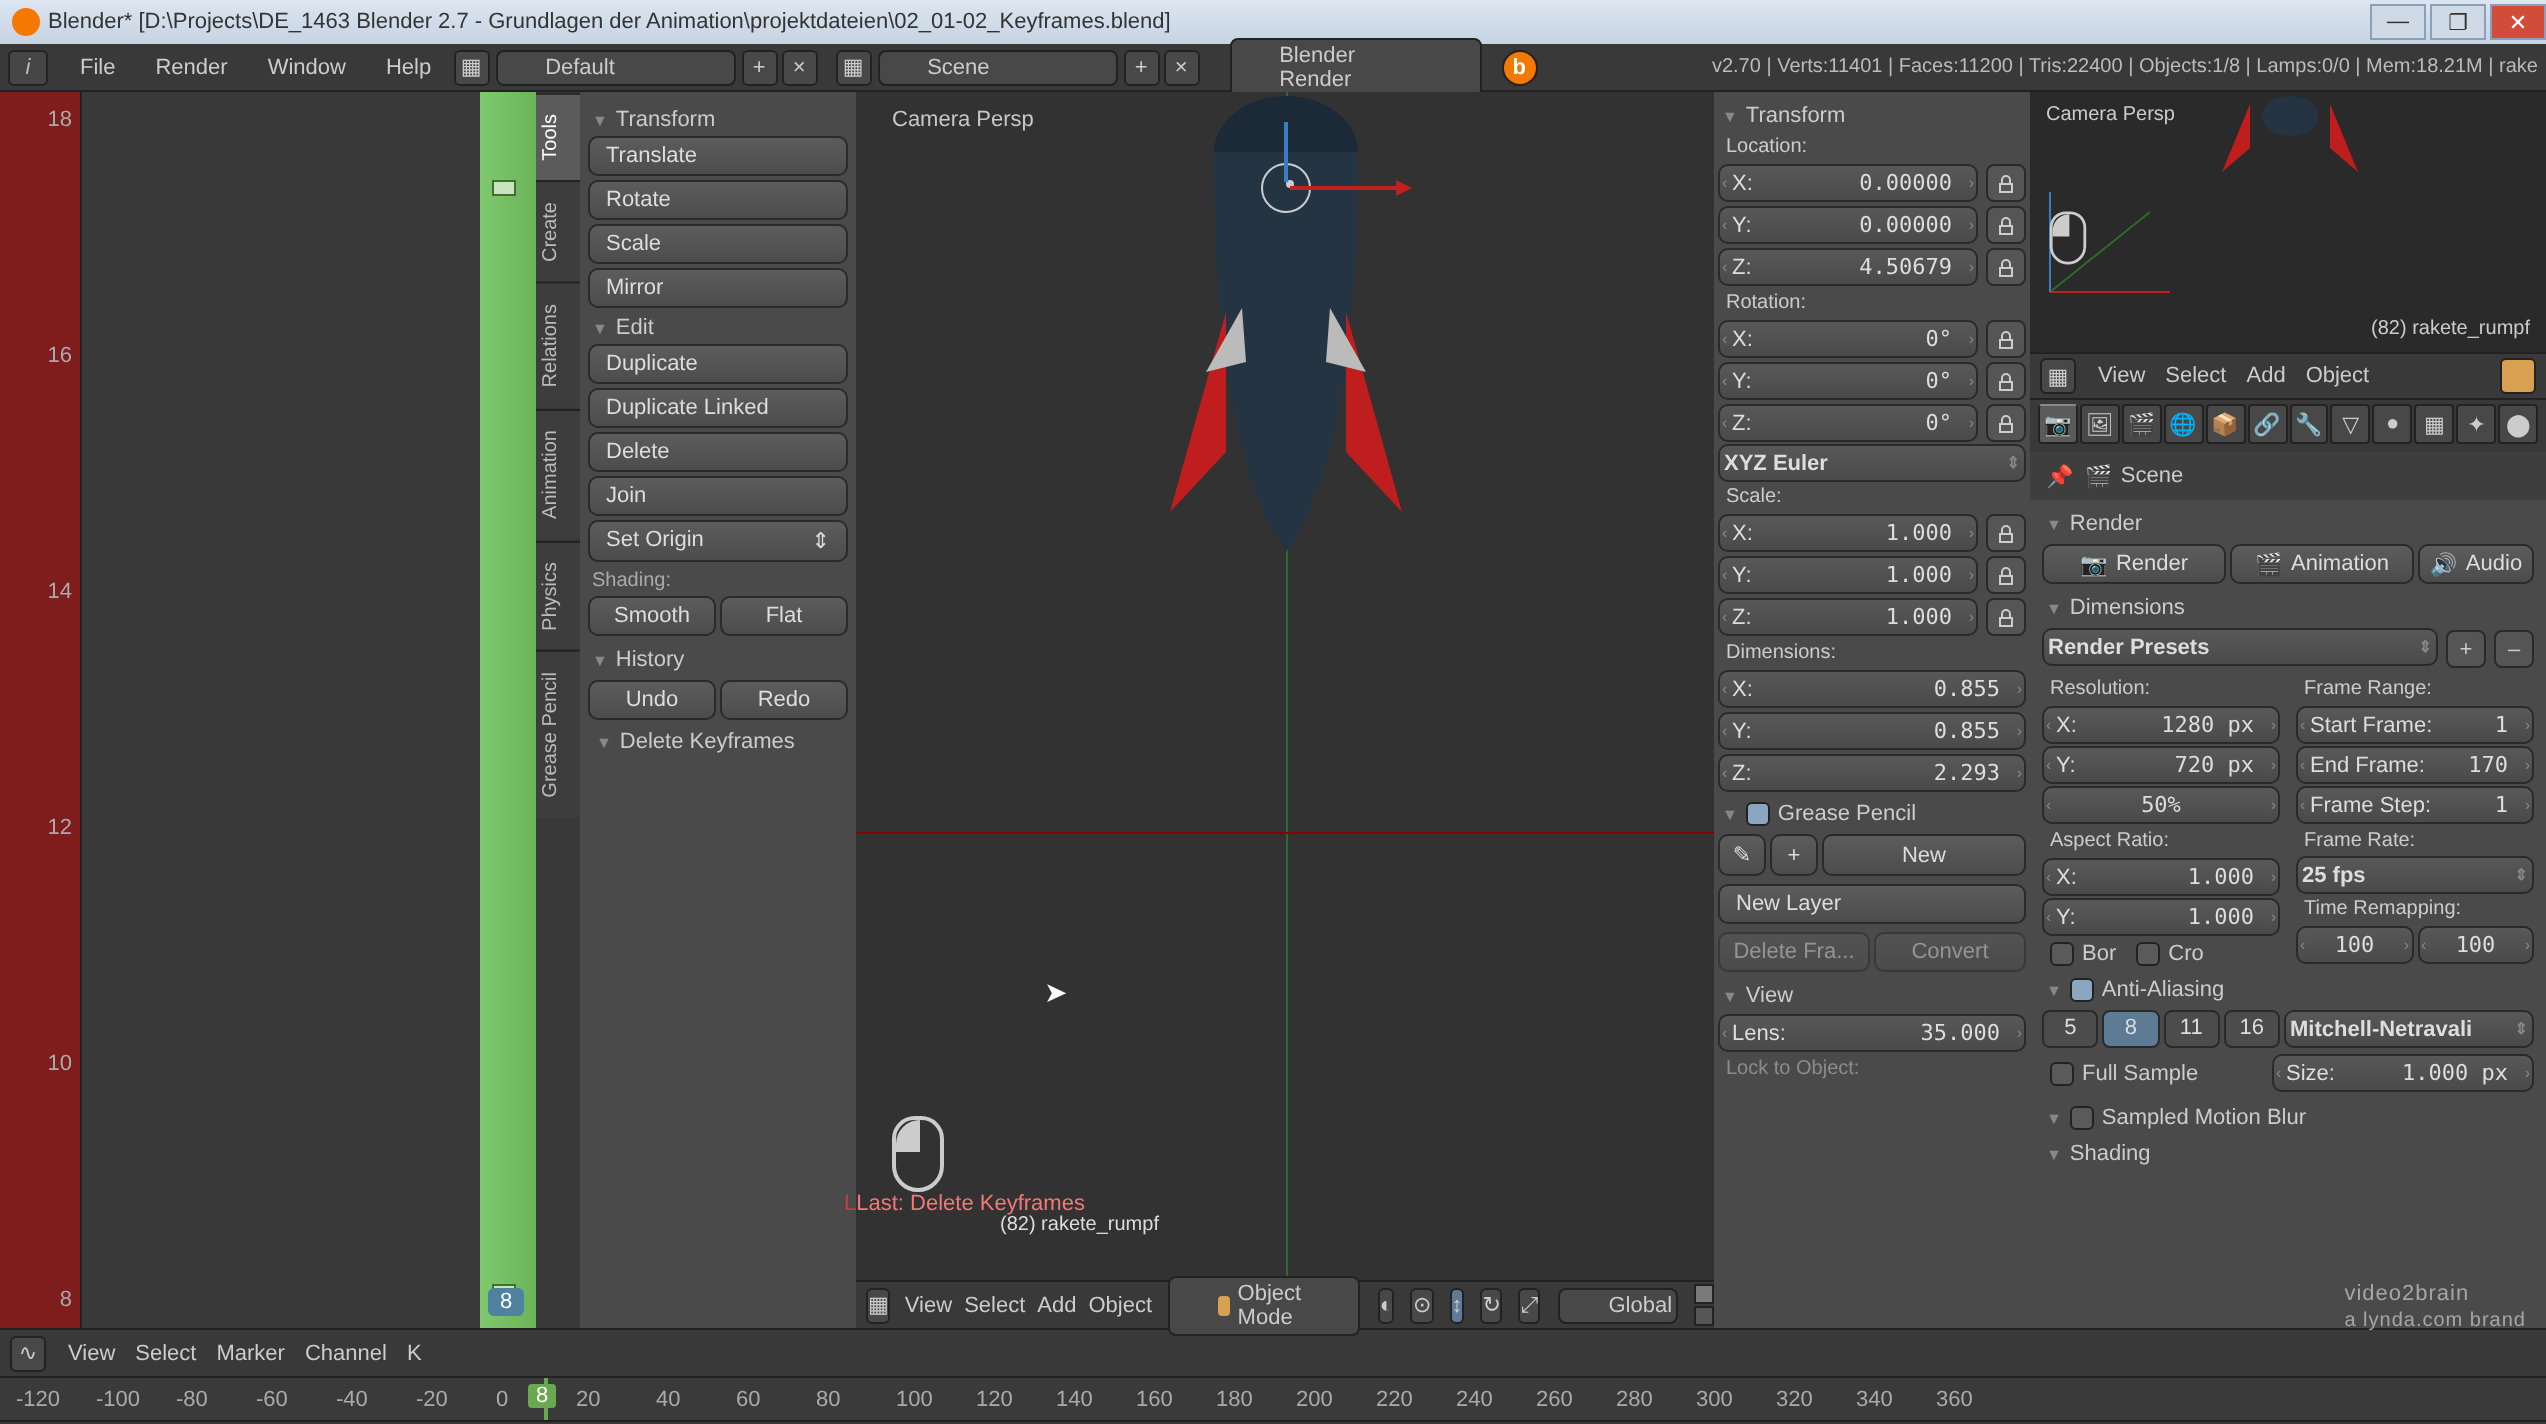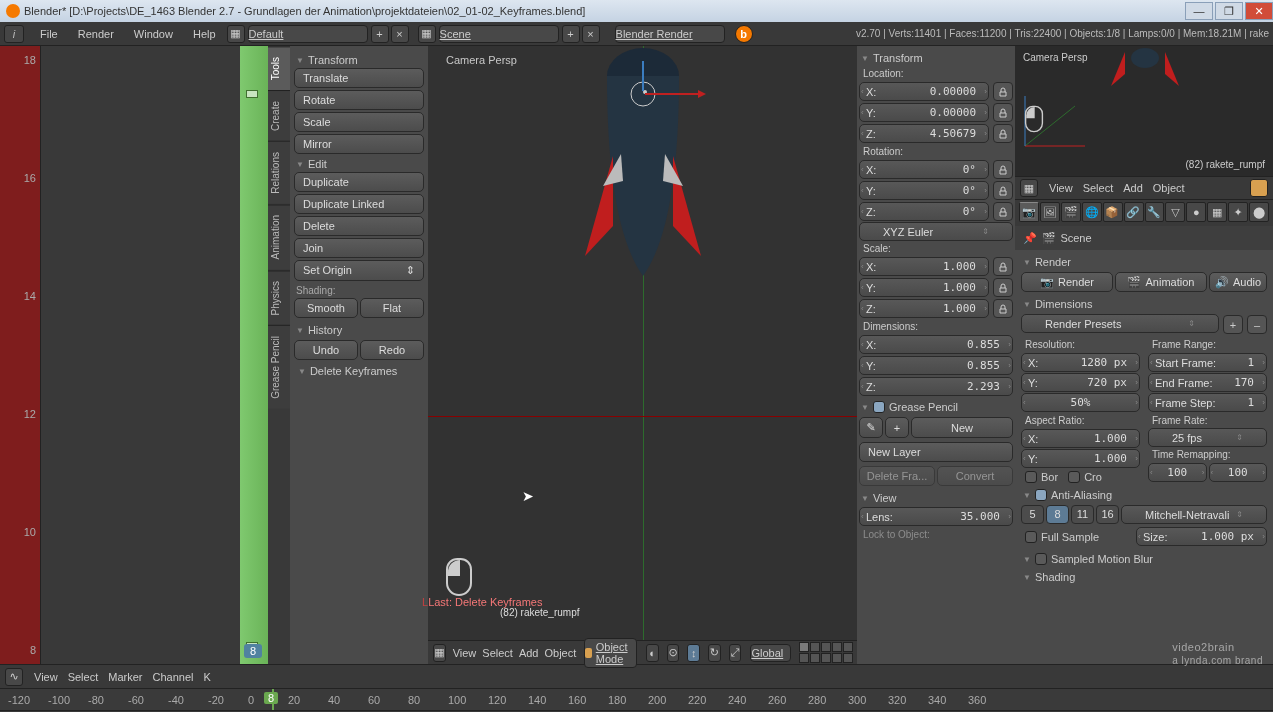--- a/index.html
+++ b/index.html
@@ -7,21 +7,21 @@
 
 .titlebar { height: 22px; background: linear-gradient(#dde6f0, #c5d3e3); display: flex; align-items: center; padding-left: 6px; color: #333; }
 .titlebar .icon { width: 14px; height: 14px; background: #f57900; border-radius: 7px; margin-right: 4px; }
 .winbtns { margin-left: auto; display: flex; }
 .winbtn { width: 28px; height: 18px; border: 1px solid #8a9fb8; margin-left: 2px; display: flex; align-items: center; justify-content: center; background: #d0dae6; }
 .winbtn.close { background: #d14c39; color: #fff; }
 
 .menubar { height: 24px; background: #393939; display: flex; align-items: center; padding: 0 4px; border-bottom: 1px solid #222; }
 .infobtn { width: 20px; height: 18px; background: #454545; border: 1px solid #222; border-radius: 3px; display: flex; align-items: center; justify-content: center; color: #bbb; font-style: italic; margin-right: 6px; }
 .menubar .mi { margin: 0 10px; color: #ccc; }
-.pulldown { background: #484848; border: 1px solid #222; border-radius: 4px; padding: 2px 0; color: #ccc; display: inline-flex; align-items: center; margin: 0 2px; text-decoration: underline; }
+.pulldown { background: #484848; border: 1px solid #222; border-radius: 4px; padding: 2px 24px; color: #ccc; display: inline-flex; align-items: center; margin: 0 2px; }
 .sqbtn { width: 18px; height: 18px; background: #484848; border: 1px solid #222; border-radius: 3px; display: flex; align-items: center; justify-content: center; color: #ccc; margin: 0 1px; }
 .hstats { margin-left: auto; color: #bbb; font-size: 10px; }
 
 .main { display: flex; height: 618px; }
 .col { height: 100%; position: relative; }
 
 .timeline-gutter { width: 268px; background: #7f1d1d; display: flex; }
 .ruler-v { width: 40px; display: flex; flex-direction: column; justify-content: space-between; align-items: flex-end; padding: 8px 4px; color: #aaa; font-size: 10px; }
 .ruler-v span { display: block; }
 .green-strip { width: 28px; background: linear-gradient(to right, #7fc96f, #6ab358); position: relative; }
@@ -61,21 +61,21 @@
 .lbl { color: #ccc; padding: 2px 4px; font-size: 10px; }
 .numfield { display: flex; align-items: center; background: linear-gradient(#585858,#4a4a4a); border: 1px solid #2a2a2a; border-radius: 5px; height: 19px; margin: 1px 0; color: #ddd; position: relative; padding: 0 12px; }
 .numfield .k { position: absolute; left: 6px; } 
 .numfield .v { margin-left: auto; font-family: monospace; }
 .numfield::before { content: "‹"; position: absolute; left: 1px; color: #888; font-size: 8px; }
 .numfield::after { content: "›"; position: absolute; right: 1px; color: #888; font-size: 8px; }
 .numrow { display: flex; gap: 2px; }
 .numrow .numfield { flex: 1; }
 .lockbtn { width: 20px; height: 19px; background: #555; border: 1px solid #2a2a2a; border-radius: 4px; margin: 1px 0 1px 2px; display: flex; align-items: center; justify-content: center; }
 .lockbtn svg { width: 10px; height: 10px; }
-.select-field { background: linear-gradient(#585858,#4a4a4a); border: 1px solid #2a2a2a; border-radius: 5px; height: 19px; padding: 2px 23px; color: #ddd; display: flex; align-items: center; }
+.select-field { background: linear-gradient(#585858,#4a4a4a); border: 1px solid #2a2a2a; border-radius: 5px; height: 19px; padding: 2px 2px; color: #ddd; display: flex; align-items: center; font-weight: bold; }
 .select-field::after { content: "⇕"; margin-left: auto; font-size: 8px; color: #888; }
 .check { display: flex; align-items: center; gap: 4px; color: #ccc; padding: 2px 4px; }
 .check .box { width: 12px; height: 12px; border: 1px solid #222; border-radius: 3px; background: #5a5a5a; }
 
 .props { width: 258px; background: #393939; display: flex; flex-direction: column; }
 .mini-view { height: 130px; background: #2a2a2a; position: relative; }
 .mini-view .persp { position: absolute; top: 6px; left: 8px; color: #ccc; font-size: 10px; }
 .mini-view .objn { position: absolute; bottom: 6px; right: 8px; color: #ccc; font-size: 10px; }
 .mini-header { height: 24px; background: #393939; display: flex; align-items: center; padding: 0 4px; gap: 10px; border-top: 1px solid #222; border-bottom: 1px solid #222; }
 .prop-tabs { height: 26px; background: #393939; display: flex; padding: 2px 4px; gap: 1px; }
@@ -138,21 +138,21 @@
       <span>Default</span>
     </div>
   <div class="sqbtn">+</div>
   <div class="sqbtn">×</div>
   <div class="sqbtn" style="margin-left:8px">▦</div>
   <div class="pulldown" style="width:120px">
       <span>Scene</span>
     </div>
   <div class="sqbtn">+</div>
   <div class="sqbtn">×</div>
-  <div class="pulldown" style="width:110px;margin-left:14px">
+  <div class="pulldown" style="width:126px;margin-left:14px">
       <span>Blender Render</span>
     </div>
   <div class="sqbtn" style="margin-left:8px;background:#f57900;border-radius:9px;color:#fff;font-weight:bold">b</div>
   <span class="hstats">v2.70 | Verts:11401 | Faces:11200 | Tris:22400 | Objects:1/8 | Lamps:0/0 | Mem:18.21M | rake</span>
 </div>
 
 <div class="main">
 
   <div class="col timeline-gutter">
     <div class="ruler-v">

